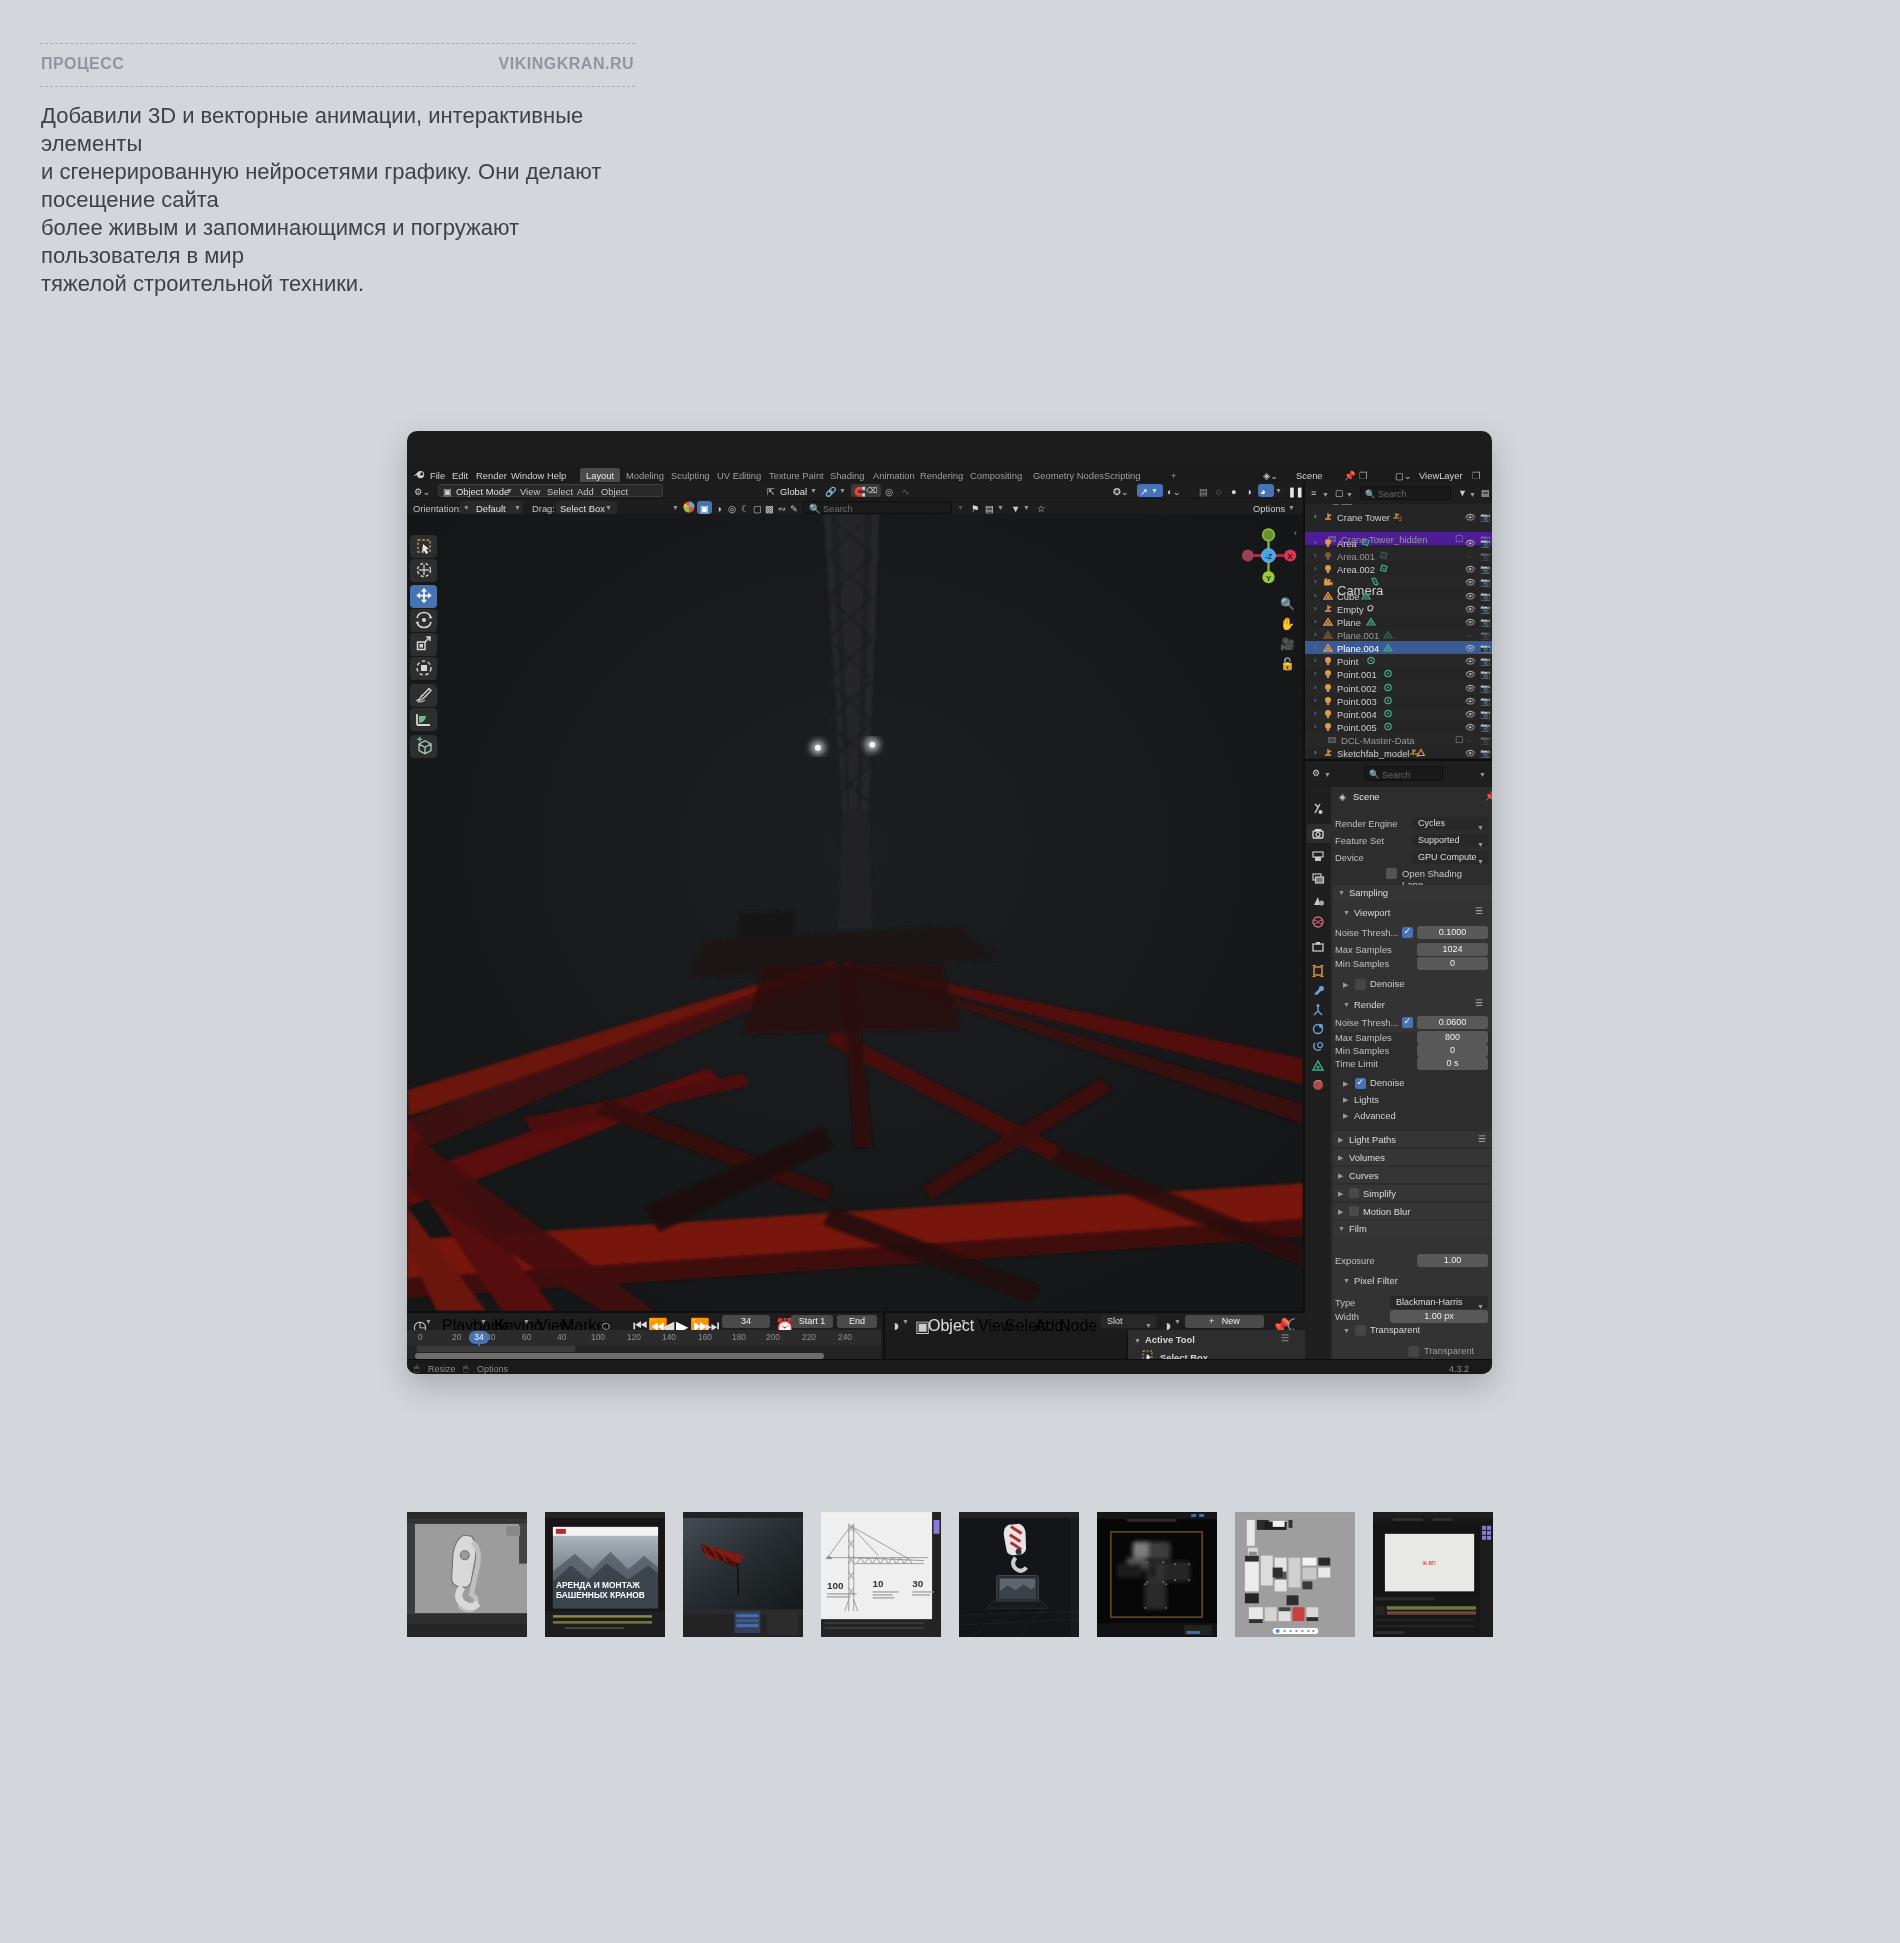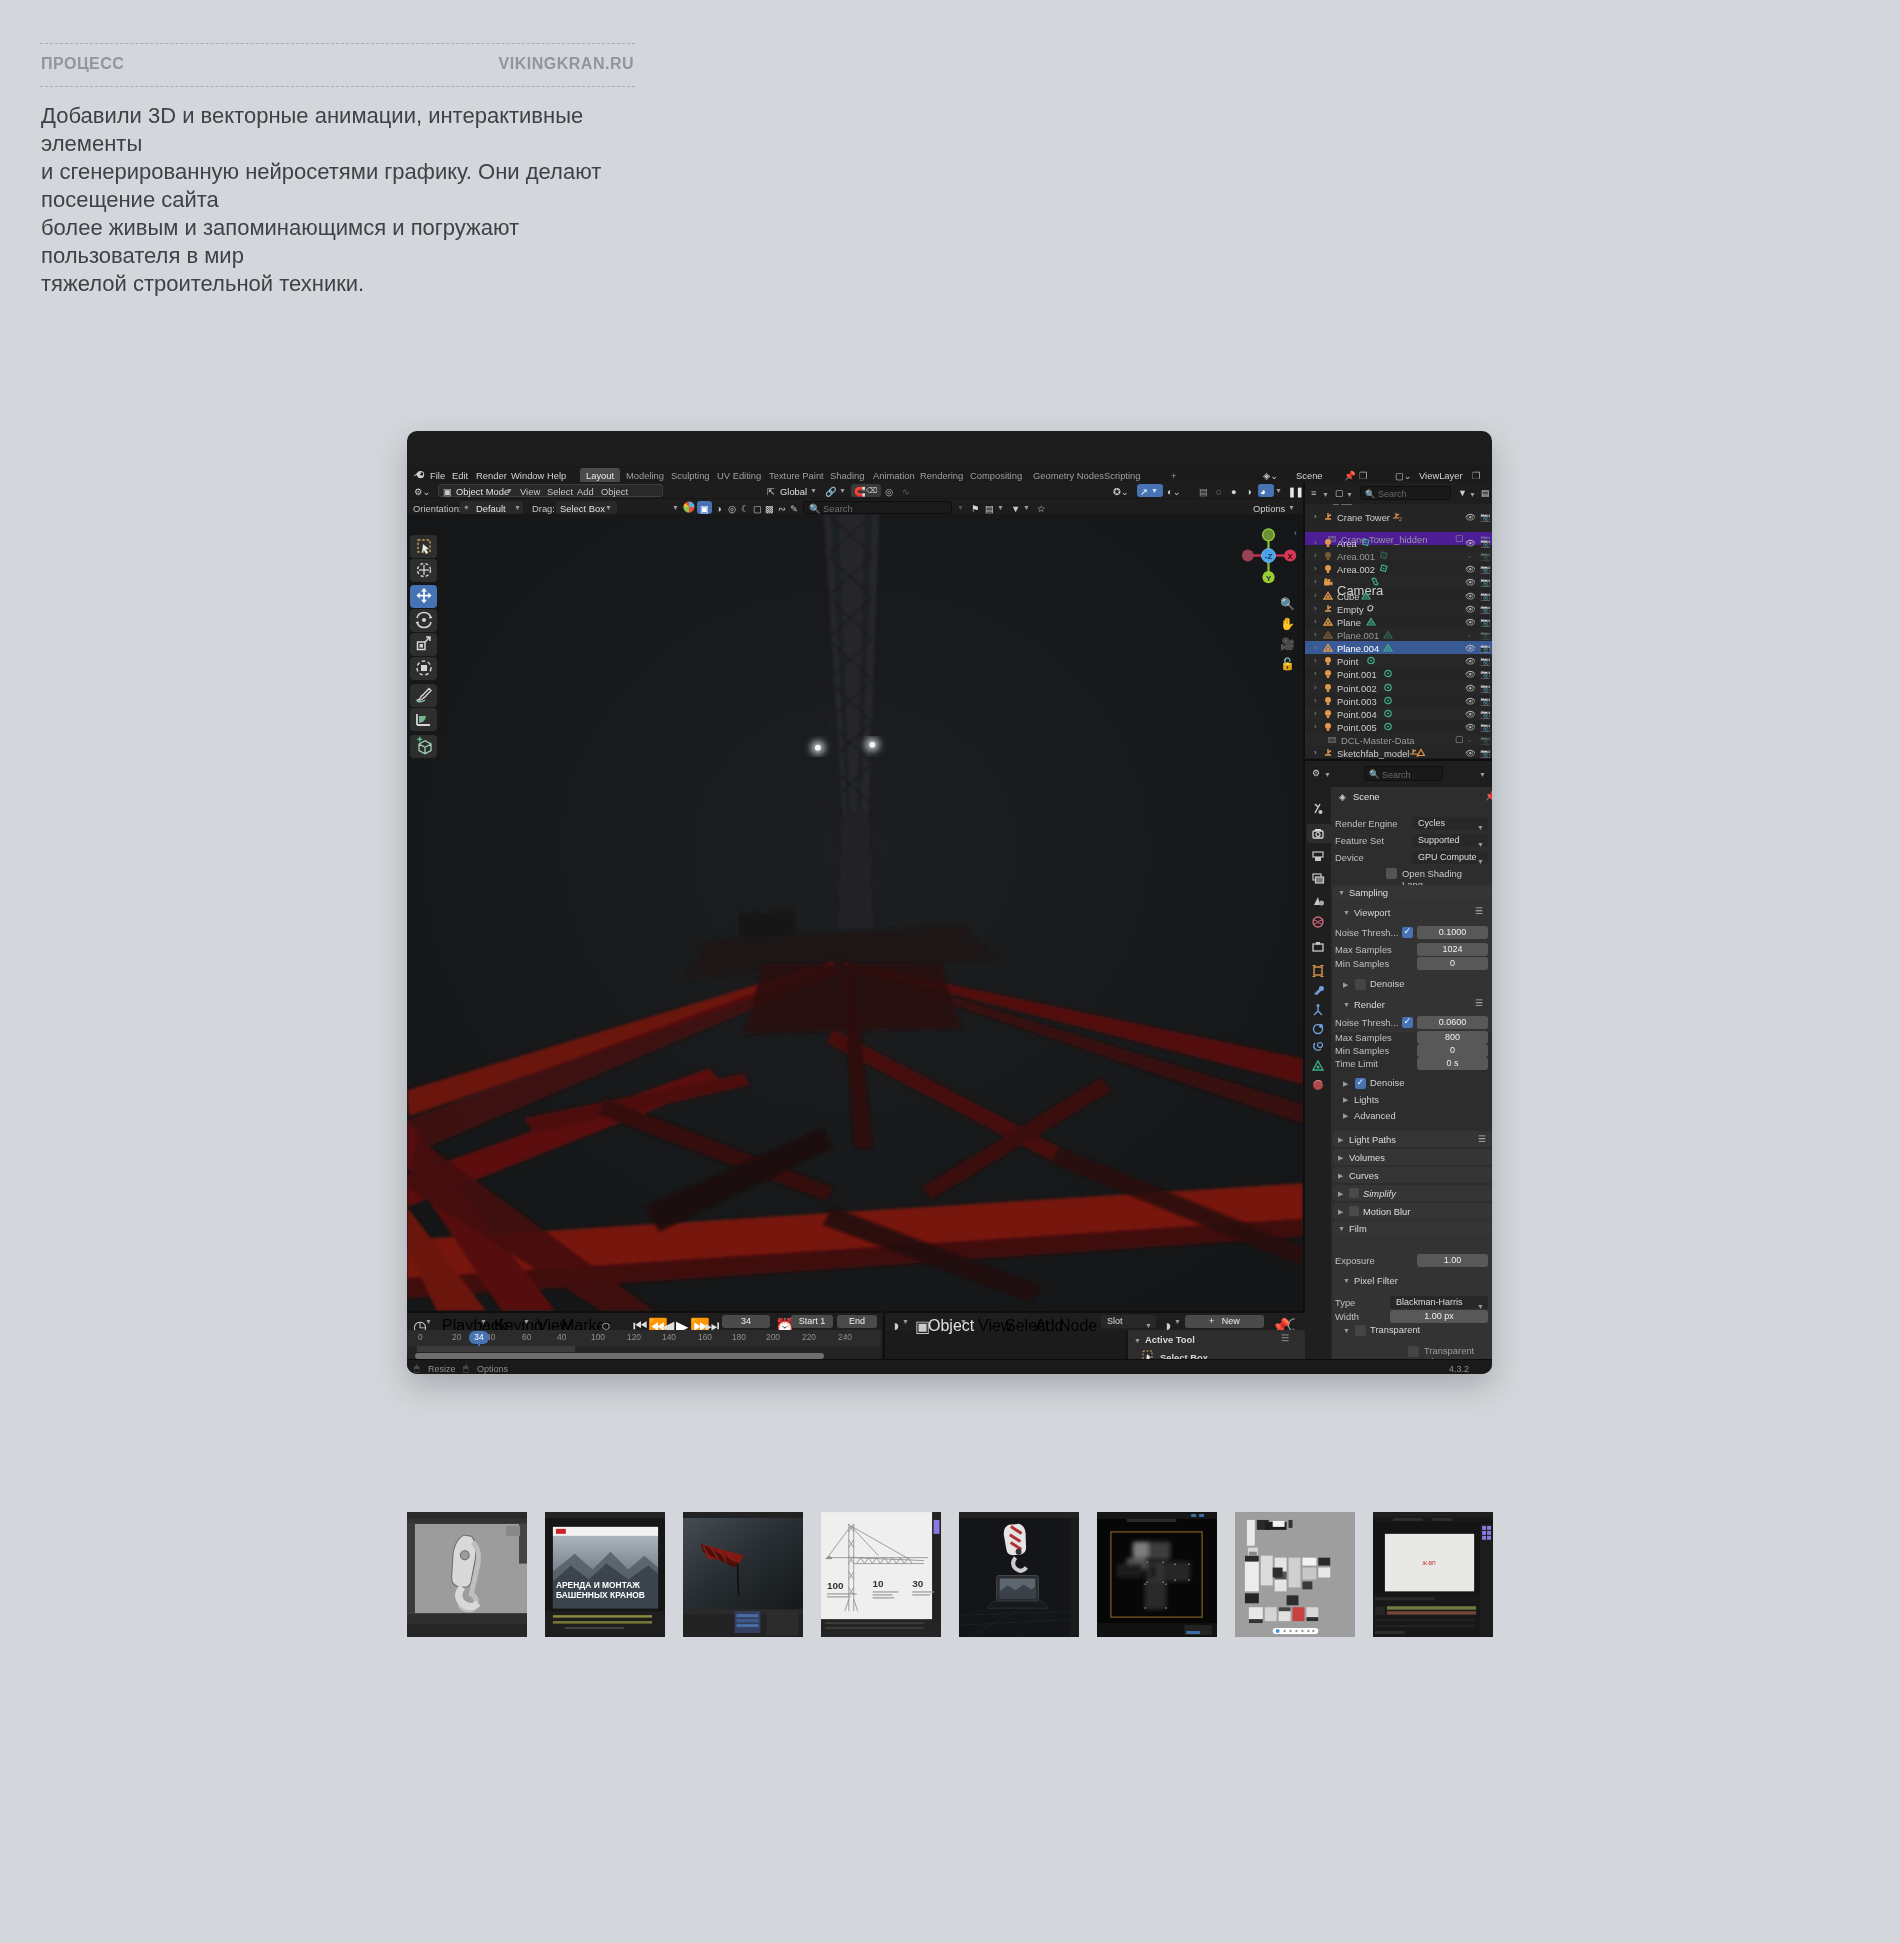--- a/index.html
+++ b/index.html
@@ -678,21 +678,21 @@
           <span class="chev" style="position:absolute;left:5px;top:4.5px;">▶</span>
           <span style="position:absolute;left:16px;top:2.5px;">Volumes</span>
         </div>
         <div class="panelhead" style="left:28px;top:406px;width:161px;height:16px;border-radius:3px;">
           <span class="chev" style="position:absolute;left:5px;top:4.5px;">▶</span>
           <span style="position:absolute;left:16px;top:2.5px;">Curves</span>
         </div>
         <div class="panelhead" style="left:28px;top:424px;width:161px;height:16px;border-radius:3px;">
           <span class="chev" style="position:absolute;left:5px;top:4.5px;">▶</span>
           <span style="position:absolute;left:16px;top:3px;width:10px;height:10px;border-radius:2px;background:#4a4a4a;display:inline-block;"></span>
-          <span style="position:absolute;left:30px;top:2.5px;font-style:italic;">Simplify</span>
+          <span style="position:absolute;left:30px;top:2.5px;">Simplify</span>
         </div>
         <div class="panelhead" style="left:28px;top:442px;width:161px;height:16px;border-radius:3px;">
           <span class="chev" style="position:absolute;left:5px;top:4.5px;">▶</span>
           <span style="position:absolute;left:16px;top:3px;width:10px;height:10px;border-radius:2px;background:#4a4a4a;display:inline-block;"></span>
           <span style="position:absolute;left:30px;top:2.5px;">Motion Blur</span>
         </div>
         <div class="panelhead" style="left:28px;top:459px;width:161px;height:16px;">
           <span class="chev" style="position:absolute;left:5px;top:4.5px;">▼</span>
           <span style="position:absolute;left:16px;top:2.5px;">Film</span>
         </div>

